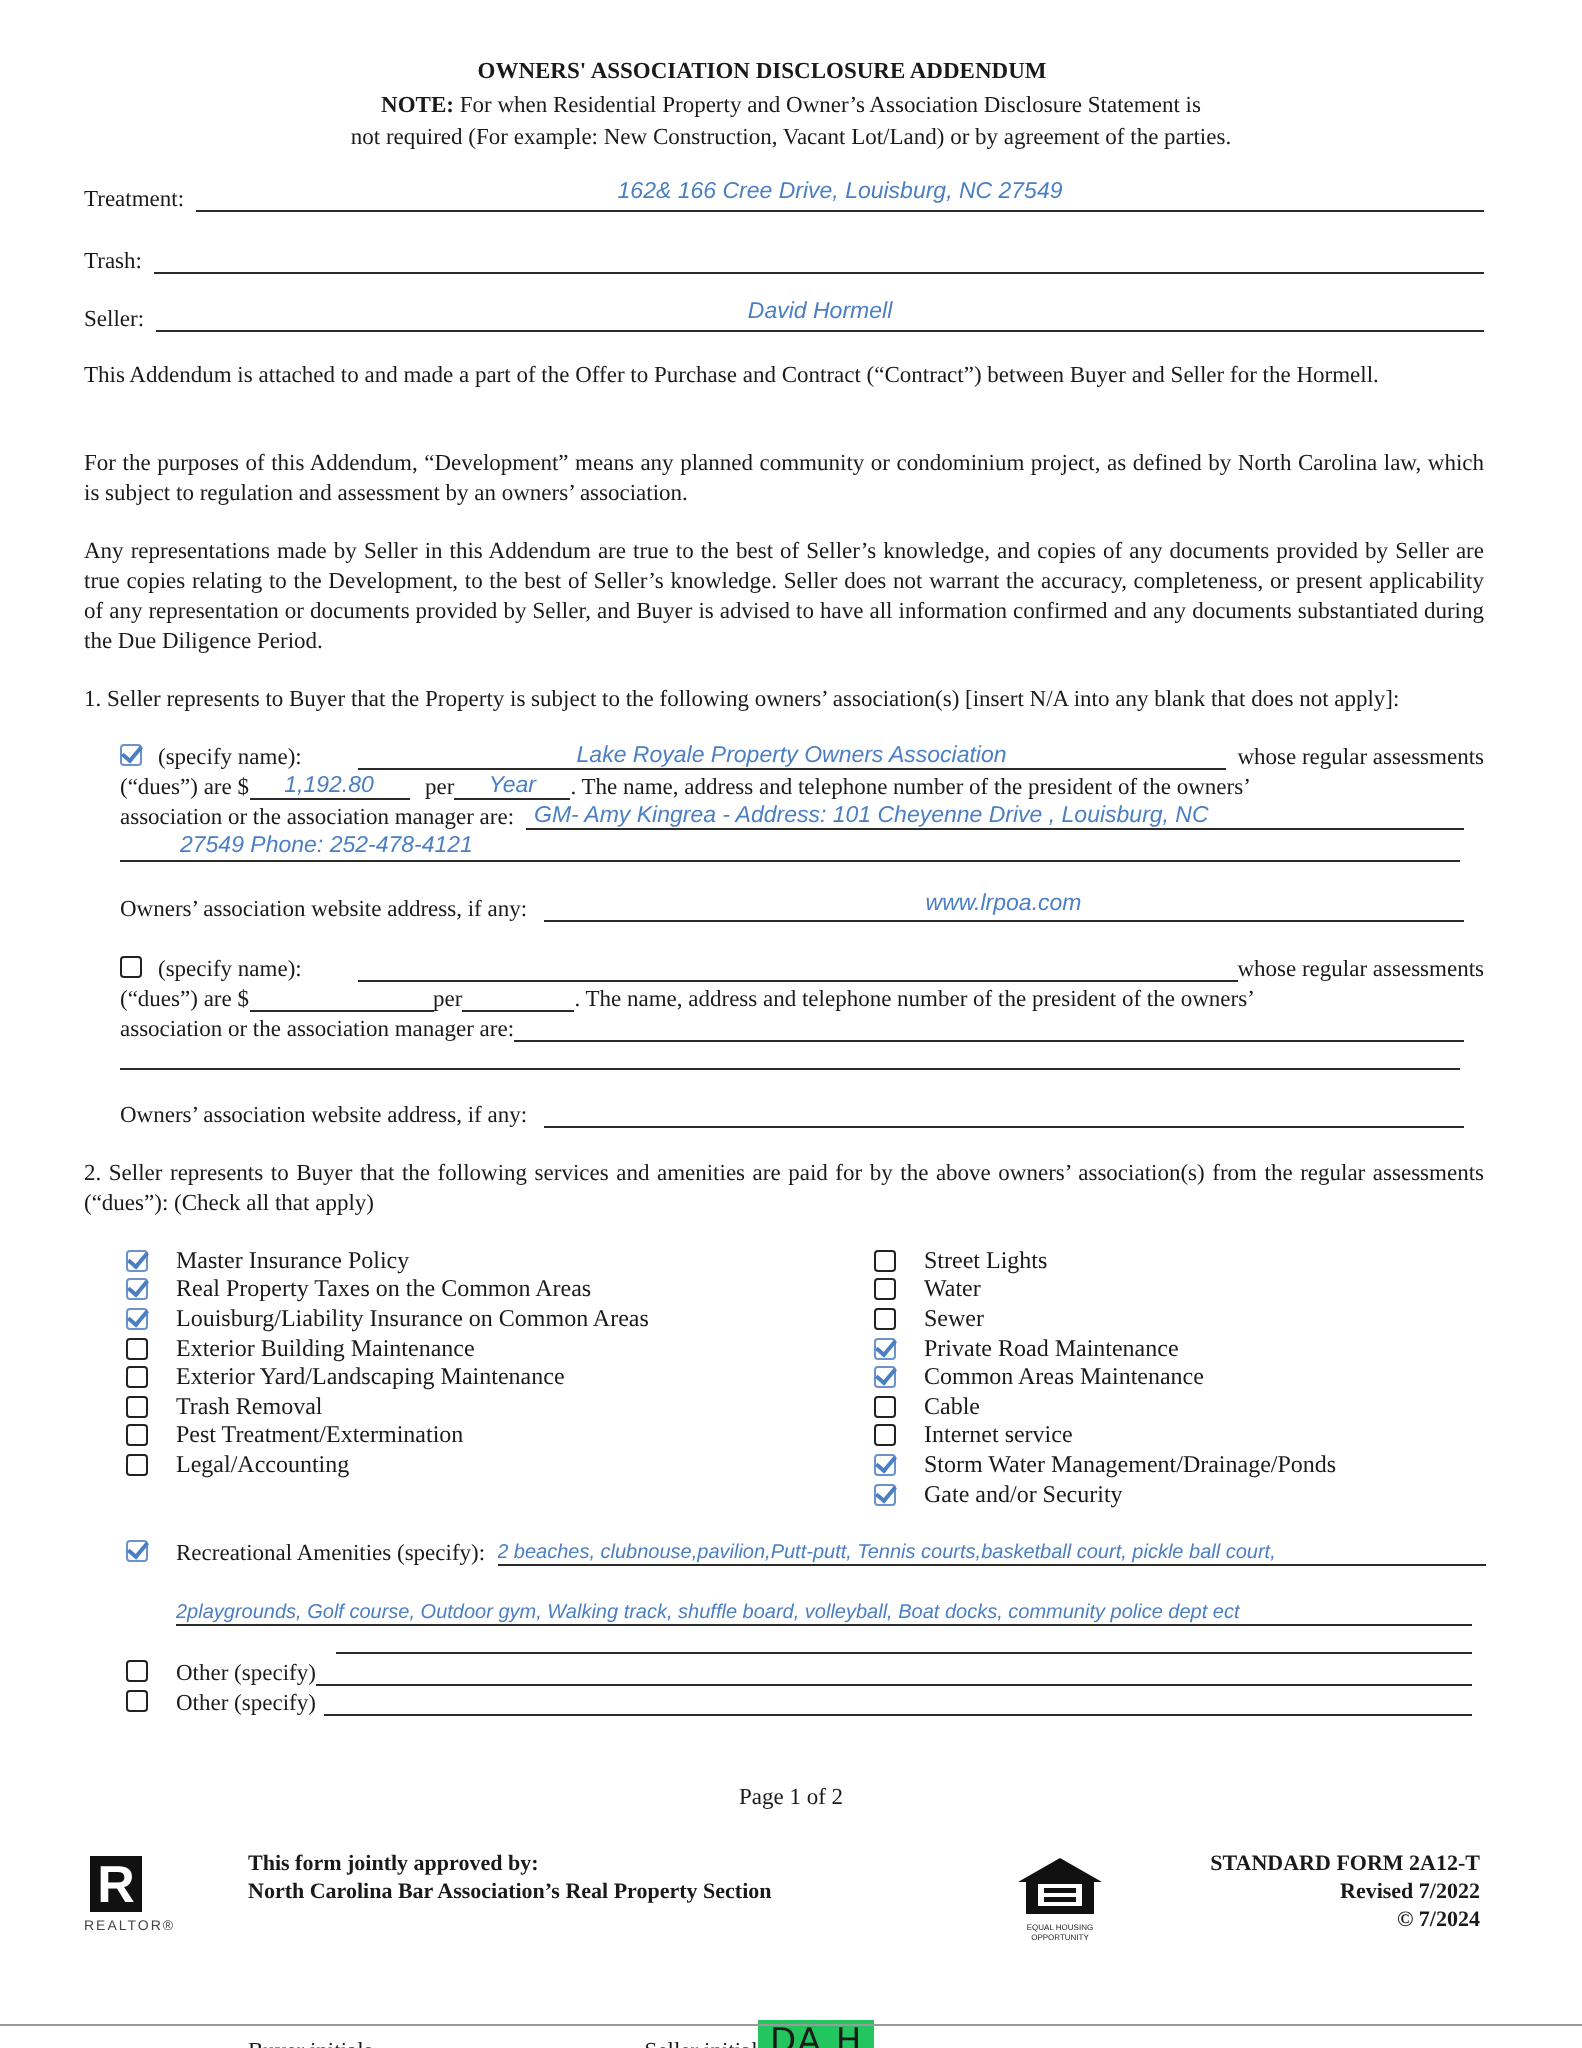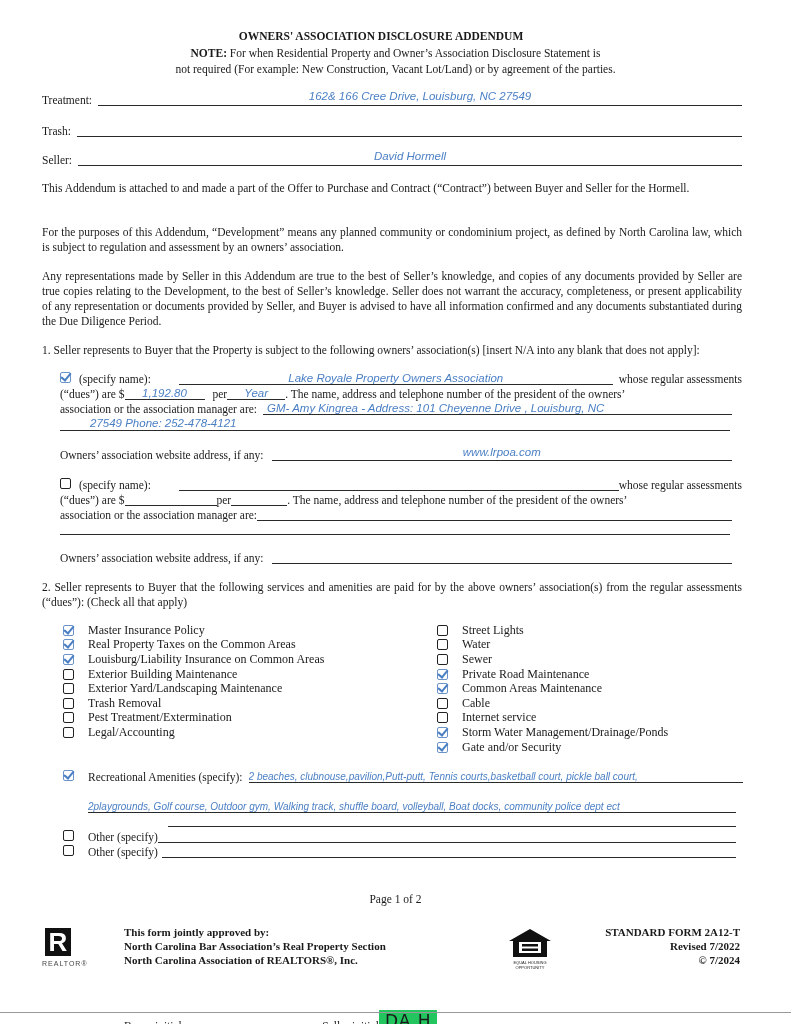--- a/index.html
+++ b/index.html
@@ -211,21 +211,20 @@
 </div>
 
 <div class="abs" style="left:0; width:791px; top:893px; text-align:center; font-size:11.5px;">Page 1 of 2</div>
 
 <div class="realtor-logo">R</div>
 <div class="abs realtor-label">REALTOR®</div>
 
 <div class="abs footer-bold" style="left:124px; top:925px;">
   <div>This form jointly approved by:</div>
   <div>North Carolina Bar Association’s Real Property Section</div>
-  <div>North Carolina Association of REALTORS®, Inc.</div>
 </div>
 
 <div class="abs row" style="left:124px; top:978px;margin-top:32px;">
   <span>Buyer initials</span>
   <span class="line" style="width:56px; margin-left:6px; height:10px;"></span>
   <span class="line" style="width:46px; margin-left:10px; height:10px;"></span>
   <span style="margin-left:18px;">Seller initials</span>
   <span class="initials-hl" style="width:58px; height:22px; margin-left:-4px; font-family:'DejaVu Sans', sans-serif; font-size:17px; color:#1a1a1a; text-align:center; line-height:22px; letter-spacing:1px;">DA H</span>
   <span class="line" style="width:36px; margin-left:12px; height:10px;"></span>
 </div>

